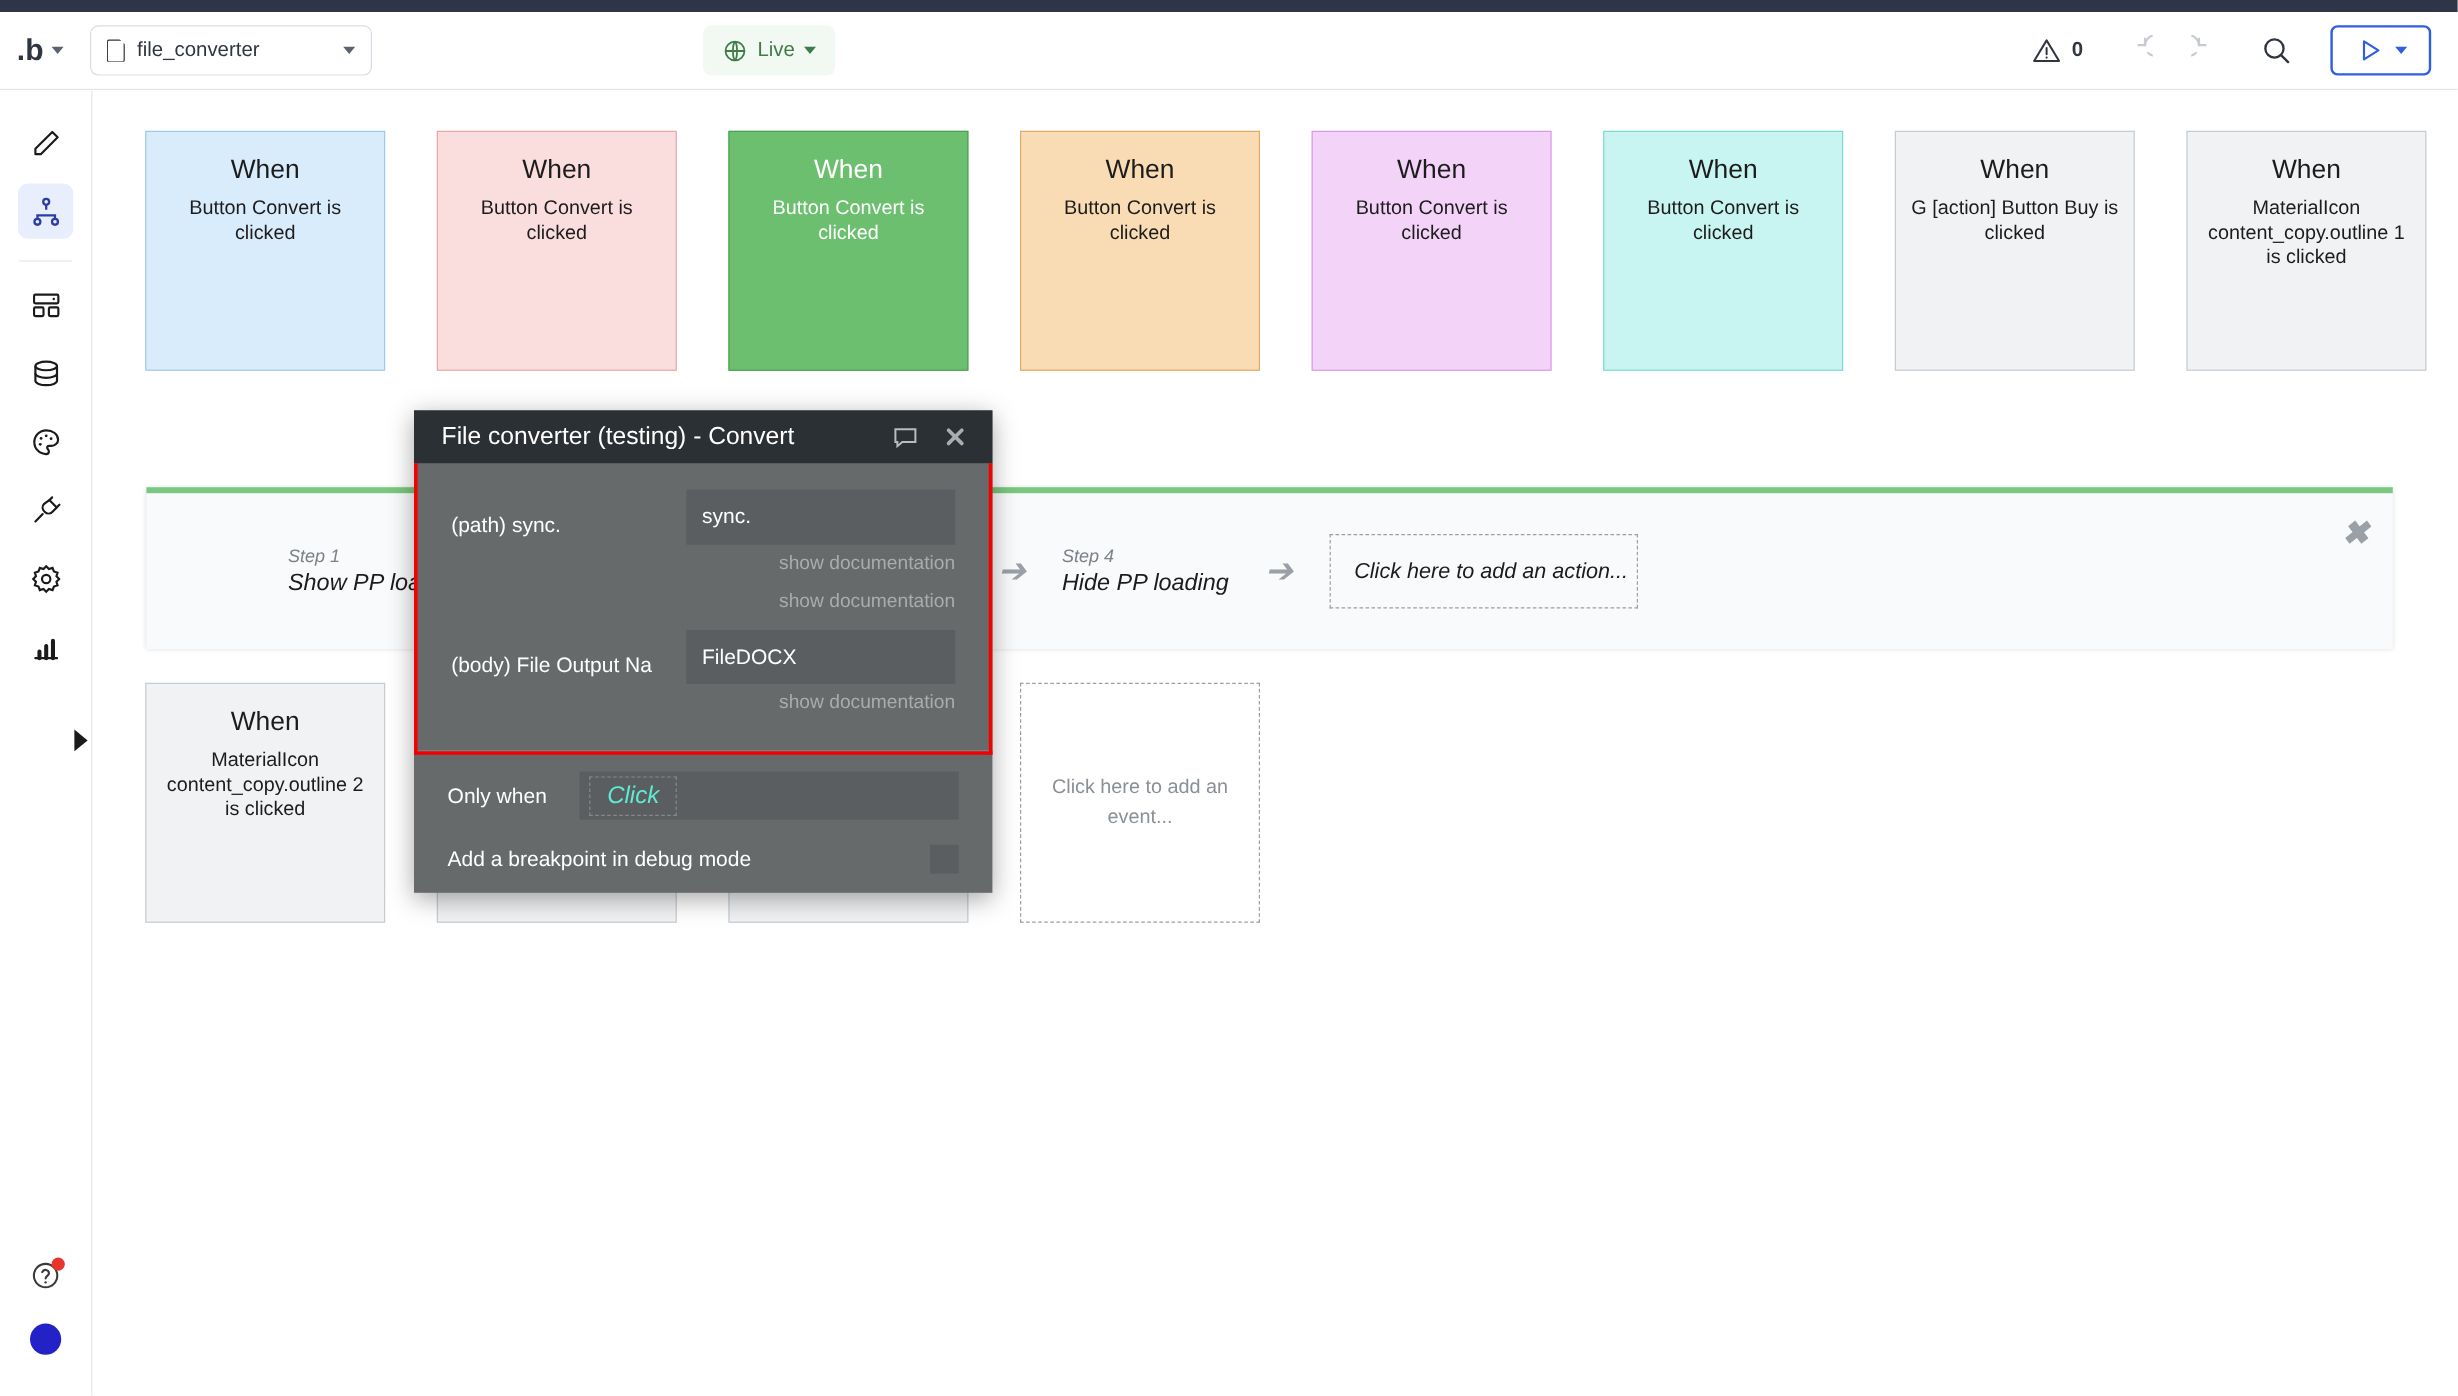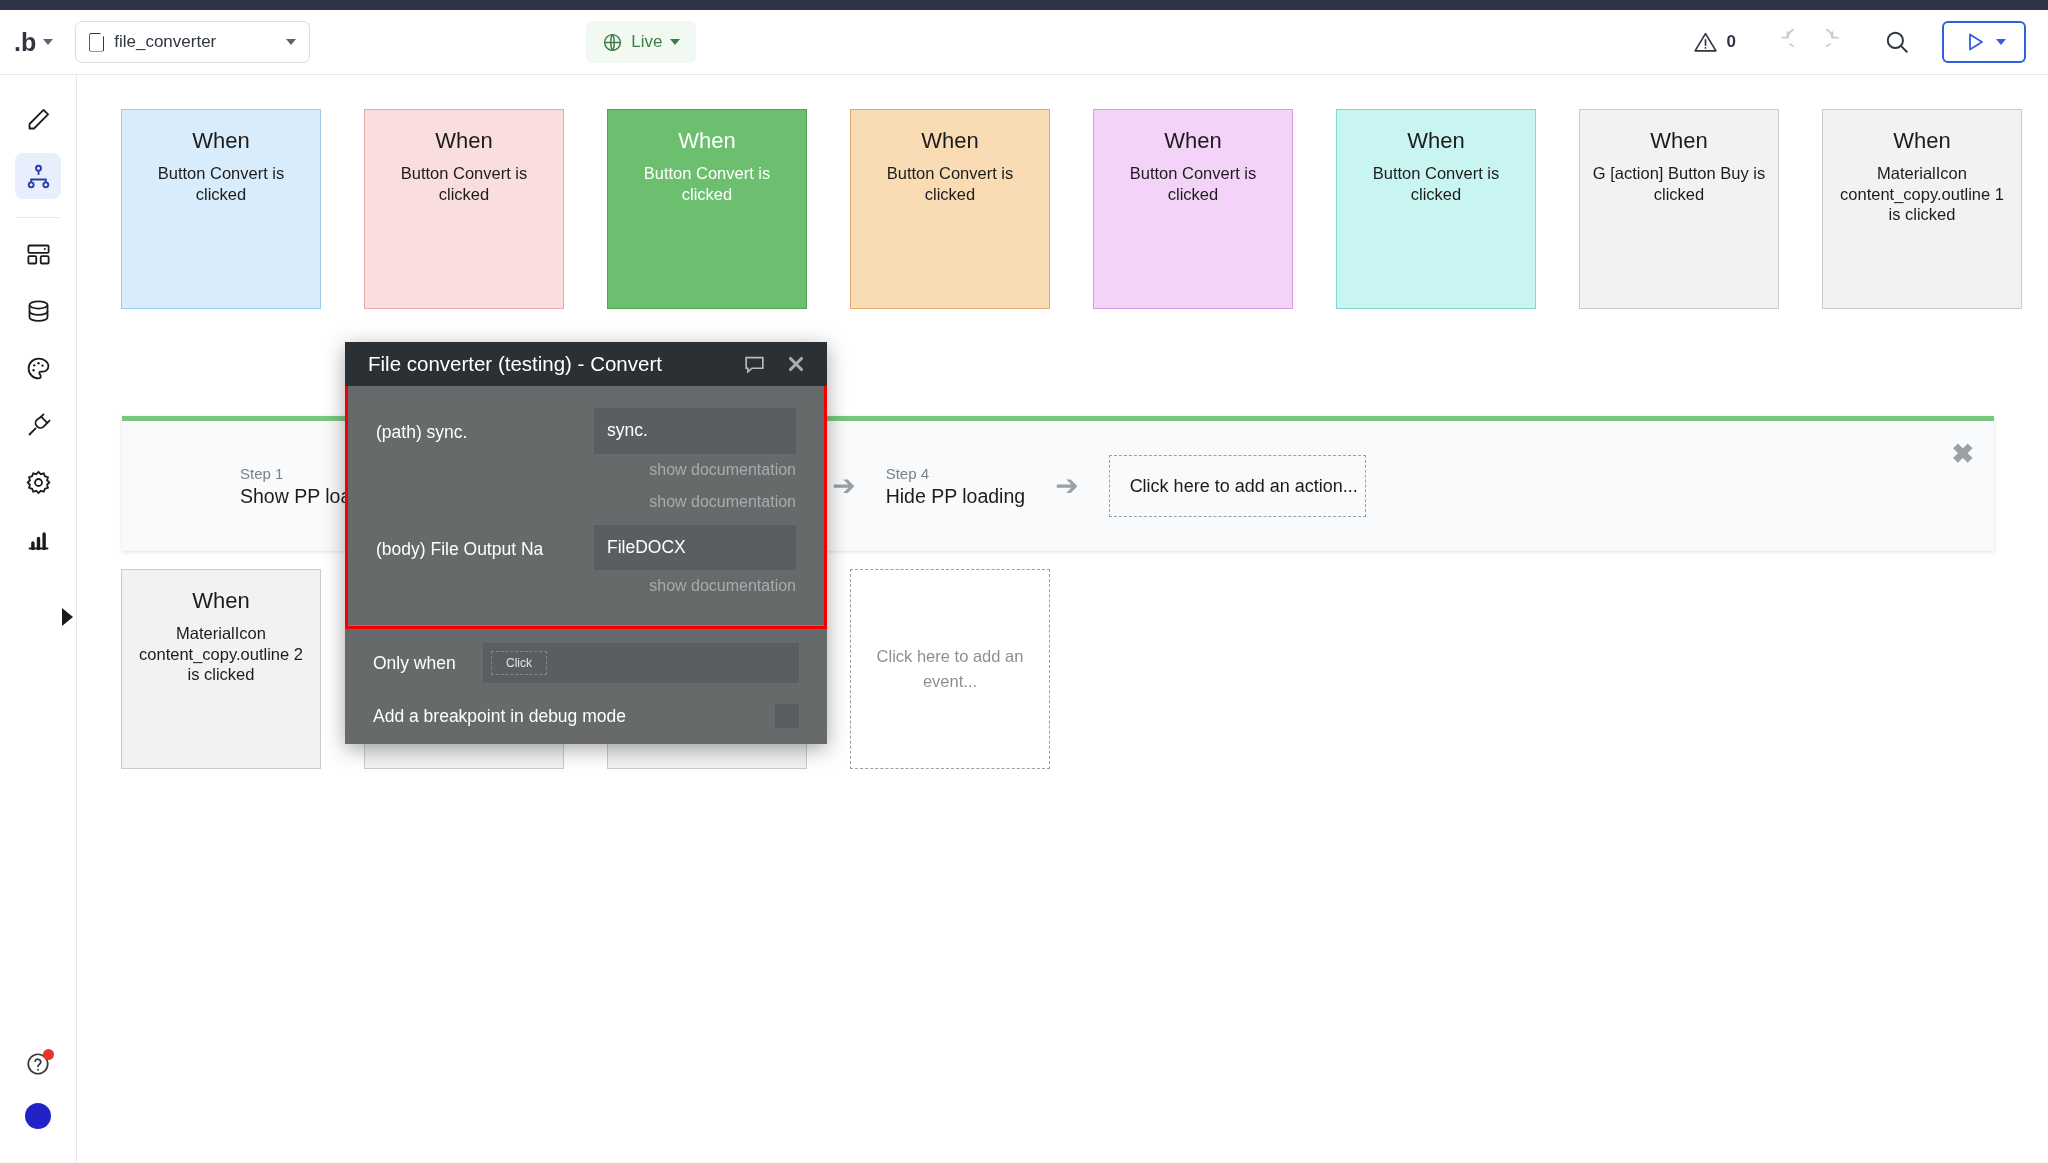--- a/index.html
+++ b/index.html
@@ -157,25 +157,26 @@
     border: 1.5px dashed #9aa0a6;
     background: #ffffff;
     display: flex; align-items: center; justify-content: center;
     padding: 0 22px; text-align: center;
     font-size: 16.5px; color: #8a9096; line-height: 1.5;
     cursor: pointer;
   }
 
   
   .wf-strip {
-    position: absolute; left: 44px; top: 340px;
+    position: absolute; left: 44px; top: 330px;
     width: 1872px; height: 135px;
     background: #f9fafb;
     border-top: 5px solid #7ac77f;
     box-shadow: 0 1px 4px rgba(0,0,0,.13);
+    font-style: italic;
   }
   .wf-inner {
     display: flex; align-items: center;
     height: 100%; padding-left: 118px; gap: 30px;
   }
   .wf-step { min-width: 0; }
   .wf-step-lbl { font-size: 15px; color: #7b8187; margin-bottom: 3px; }
   .wf-step-txt { font-size: 19.5px; color: #1c1c1c; white-space: nowrap; }
   .wf-arrow { font-size: 28px; color: #9aa0a6; line-height: 1; }
   .wf-add {
@@ -201,21 +202,21 @@
   }
   .modal-hdr {
     height: 44px; background: #2b3034;
     display: flex; align-items: center;
     padding: 0 20px 0 23px;
   }
   .modal-title { font-size: 20.5px; color: #ffffff; flex: 1; }
   .modal-hdr-icons { display: flex; align-items: center; gap: 18px; }
   .modal-body-outer { border: 3px solid #f50000; border-top: none; }
   .modal-fields { padding: 22px 28px 14px; }
-  .fld { display: flex; align-items: flex-start; margin-bottom: 2px; gap: 22px; }
+  .fld { display: flex; align-items: center; margin-bottom: 2px; }
   .fld-lbl {
     width: 196px; flex: 0 0 196px;
     font-size: 17.5px; color: #ffffff;
     padding-top: 14px;
   }
   .fld-box {
     flex: 1; min-height: 44px;
     background: #5a5e60;
     padding: 11px 13px;
     font-size: 17.5px; color: #ffffff; line-height: 1.35;
@@ -234,21 +235,21 @@
     font-size: 17.5px; color: #ffffff;
   }
   .only-when-box {
     flex: 1; height: 40px; background: #5a5e60;
     display: flex; align-items: center; padding-left: 8px;
     cursor: text;
   }
   .only-when-ph {
     border: 1.5px dashed #85898a;
     padding: 4px 14px;
-    font-size: 12px; color: #e5e5e5;
+    font-size: 20px; color: #5eead4; font-style: italic;
   }
   .brk {
     display: flex; align-items: center;
     margin-top: 21px;
   }
   .brk-lbl { flex: 1; font-size: 17.5px; color: #ffffff; }
   .brk-box {
     width: 24px; height: 24px; background: #5a5e60;
     cursor: pointer;
   }

